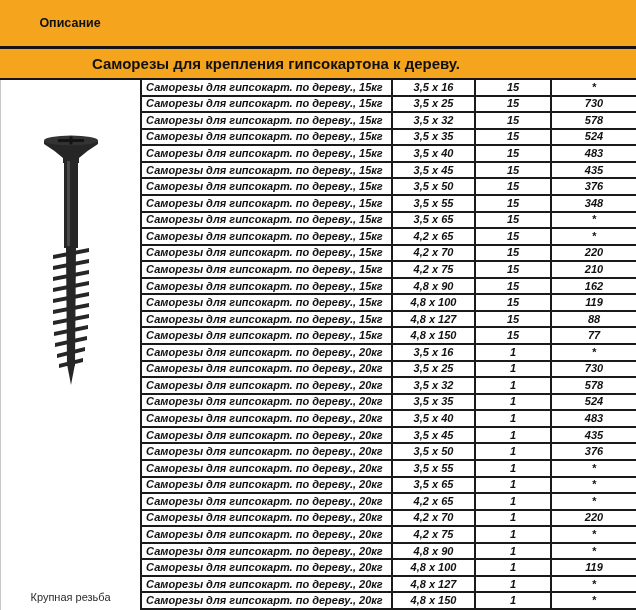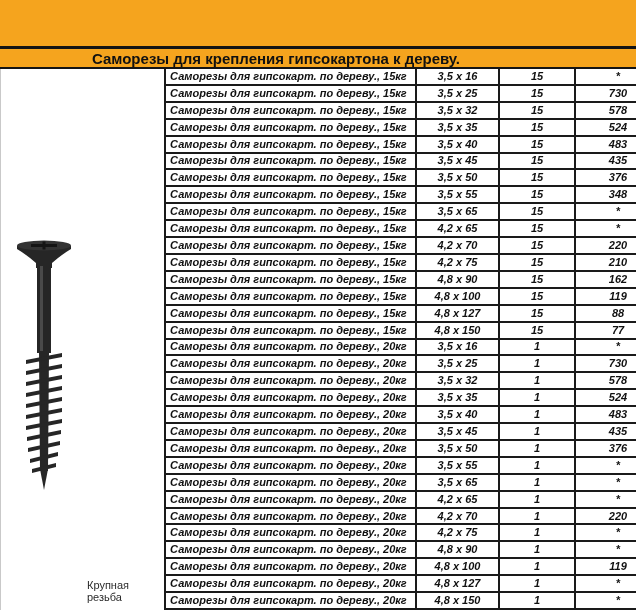--- a/index.html
+++ b/index.html
@@ -16,32 +16,32 @@
     display:grid; grid-template-columns:140px 251px 83px 76px 86px;
   }
   .hcell {
     display:flex; align-items:center; justify-content:center; text-align:center;
     font-weight:bold; font-size:12.5px; line-height:1.15; padding:0 3px;
     box-sizing:border-box;
   }
   .hcell + .hcell { border-left:2px solid #141414; }
   
   .section {
-    height:20px; flex:0 0 auto; background:#F5A41E;
+    height:31px; flex:0 0 auto; background:#F5A41E;
     border-bottom:2px solid #141414;
     display:flex; align-items:center; justify-content:center;
     font-weight:bold; font-size:15px; padding-right:84px; box-sizing:border-box;
     white-space:nowrap;
   }
   
   .content { flex:1 1 auto; display:flex; min-height:0; }
   .desc {
-    width:164px; flex:0 0 auto; box-sizing:border-box;
+    width:140px; flex:0 0 auto; box-sizing:border-box;
     border-left:1px solid #c9c9c9;
-    display:flex; flex-direction:row; align-items:center;
+    display:flex; flex-direction:column; align-items:center;
     background:#ffffff;
   }
   .screw { margin-top:52px; flex:0 0 auto; }
   .caption { margin-top:auto; margin-bottom:7px; font-size:11px; color:#2a2a2a; }
   .rows { flex:1 1 auto; display:flex; flex-direction:column; min-width:0;font-style:italic; }
   .row {
     flex:1 1 auto; display:grid; grid-template-columns:251px 83px 76px 86px;
     border-bottom:2px solid #1a1a1a; box-sizing:border-box; background:#ffffff;
   }
   .cell {
@@ -50,20 +50,21 @@
     overflow:hidden; box-sizing:border-box; border-left:2px solid #1a1a1a;
   }
   .cell.name { justify-content:flex-start; padding-left:4px; }
 </style>
 </head>
 <body>
 
 <div class="wrap">
 
   <div class="header">
+    <div class="hcell">Описание</div>
   </div>
 
   <div class="section">
     <span>Саморезы для крепления гипсокартона к дереву.</span>
   </div>
 
   <div class="content">
 
     <div class="desc">
       <svg class="screw" width="86" height="258" viewBox="0 0 86 258" aria-hidden="true">

